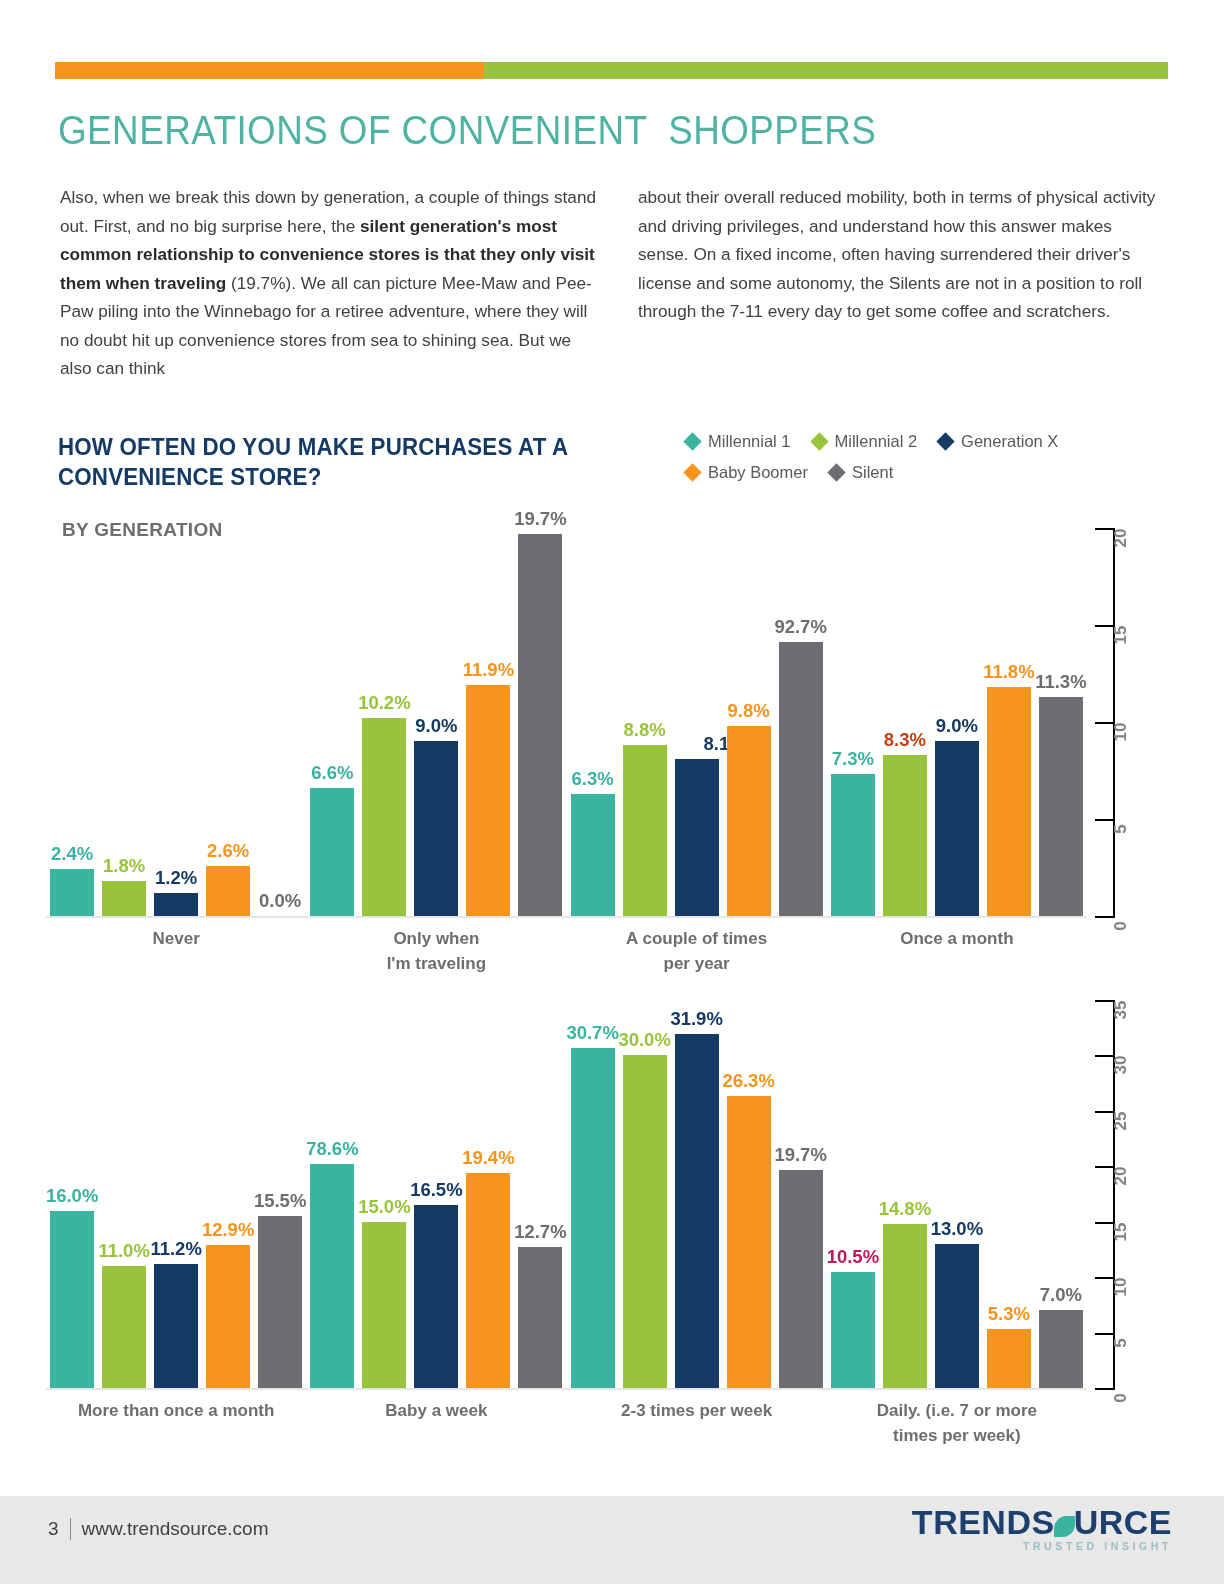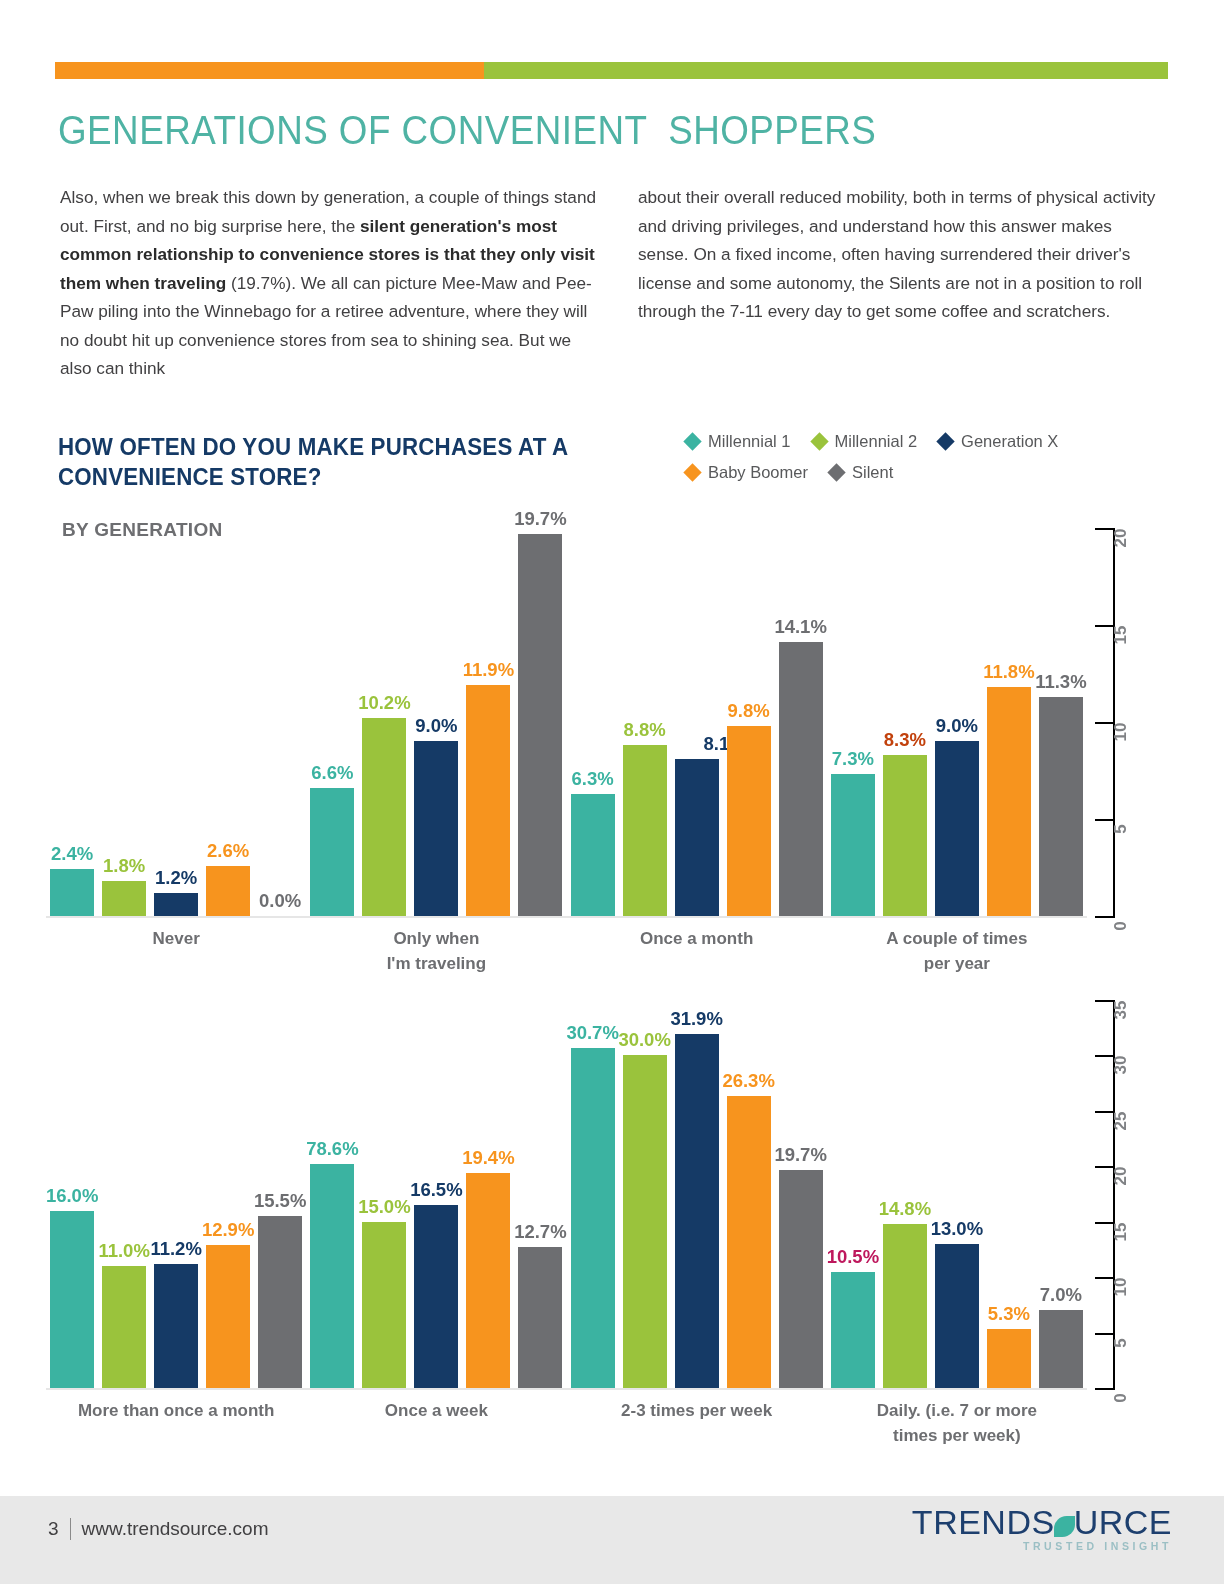--- a/index.html
+++ b/index.html
@@ -239,21 +239,21 @@
     margin: 0 11px;
   }
   .logo {
     position: absolute;
     right: 52px;
     top: 1504px;
     text-align: right;
   }
   .logo-main {
     font-size: 34px;
-    font-weight: normal;
+    font-weight: bold;
     letter-spacing: 0.5px;
     color: #1d3f6e;
     font-family: "Liberation Sans Narrow", "Liberation Sans", sans-serif;
     line-height: 36px;
     position: relative;
   }
   .logo-leaf {
     display: inline-block;
     width: 21px; height: 21px;
     background: #3bb3a1;
@@ -371,21 +371,21 @@
           </div>
           <div class="bar-wrap">
             <div class="bar-label" style="color: rgb(21, 58, 102); bottom: 161.14px; margin-left: 28px;">8.1%</div>
             <div class="bar" style="height: 157.14px; background: rgb(21, 58, 102);"></div>
           </div>
           <div class="bar-wrap">
             <div class="bar-label" style="color: rgb(247, 148, 30); bottom: 194.12px;">9.8%</div>
             <div class="bar" style="height: 190.12px; background: rgb(247, 148, 30);"></div>
           </div>
           <div class="bar-wrap">
-            <div class="bar-label" style="color: rgb(109, 110, 113); bottom: 277.54px;">14.1%</div>
+            <div class="bar-label" style="color: rgb(109, 110, 113); bottom: 277.54px;">92.7%</div>
             <div class="bar" style="height: 273.54px; background: rgb(109, 110, 113);"></div>
           </div>
         </div>
         <div class="group">
           <div class="bar-wrap">
             <div class="bar-label" style="color: rgb(59, 179, 161); bottom: 145.62px;">7.3%</div>
             <div class="bar" style="height: 141.62px; background: rgb(59, 179, 161);"></div>
           </div>
           <div class="bar-wrap">
             <div class="bar-label" style="color: #c2410c; bottom: 165.02px;">8.3%</div>
@@ -403,22 +403,22 @@
             <div class="bar-label" style="color: rgb(109, 110, 113); bottom: 223.22px;">11.3%</div>
             <div class="bar" style="height: 219.22px; background: rgb(109, 110, 113);"></div>
           </div>
         </div>
       </div>
   </div>
   <div class="baseline"></div>
   <div class="cat-labels">
       <div class="cat">Never</div>
       <div class="cat">Only when<br>I'm traveling</div>
+      <div class="cat">A couple of times<br>per year</div>
       <div class="cat">Once a month</div>
-      <div class="cat">A couple of times<br>per year</div>
     </div>
   <div class="axis">
     <div class="axis-line"></div>
   <div class="tick" style="top: 388px;"></div>
       <div class="tick-label" style="top: 388px;">0</div>
       <div class="tick" style="top: 291px;"></div>
       <div class="tick-label" style="top: 291px;">5</div>
       <div class="tick" style="top: 194px;"></div>
       <div class="tick-label" style="top: 194px;">10</div>
       <div class="tick" style="top: 97px;"></div>
@@ -517,21 +517,21 @@
           <div class="bar-wrap">
             <div class="bar-label" style="color: rgb(109, 110, 113); bottom: 81.6px;">7.0%</div>
             <div class="bar" style="height: 77.6px; background: rgb(109, 110, 113);"></div>
           </div>
         </div>
       </div>
   </div>
   <div class="baseline"></div>
   <div class="cat-labels">
       <div class="cat">More than once a month</div>
-      <div class="cat">Once a week</div>
+      <div class="cat">Baby a week</div>
       <div class="cat">2-3 times per week</div>
       <div class="cat">Daily. (i.e. 7 or more<br>times per week)</div>
     </div>
   <div class="axis">
     <div class="axis-line"></div>
   <div class="tick" style="top: 388px;"></div>
       <div class="tick-label" style="top: 388px;">0</div>
       <div class="tick" style="top: 332.571px;"></div>
       <div class="tick-label" style="top: 332.571px;">5</div>
       <div class="tick" style="top: 277.143px;"></div>

